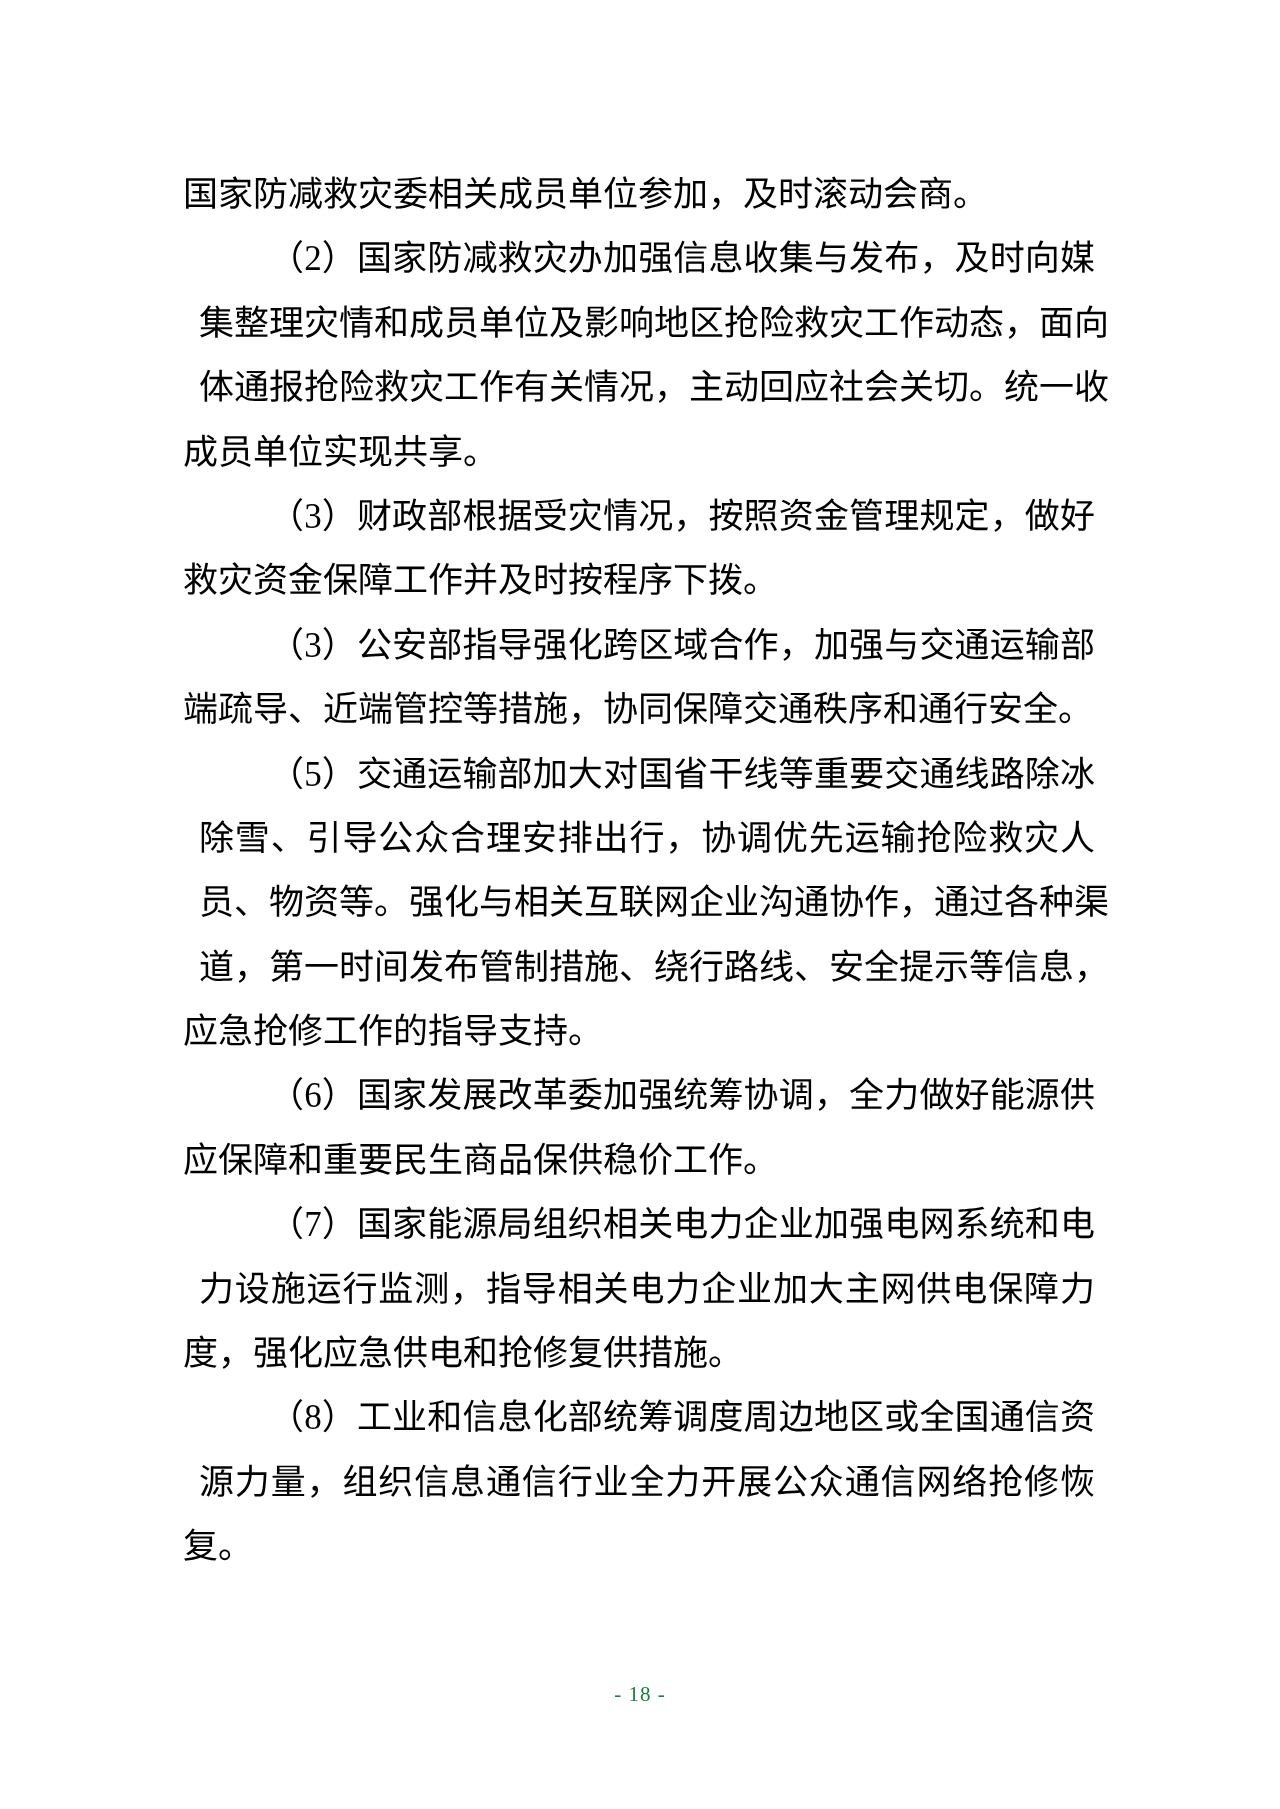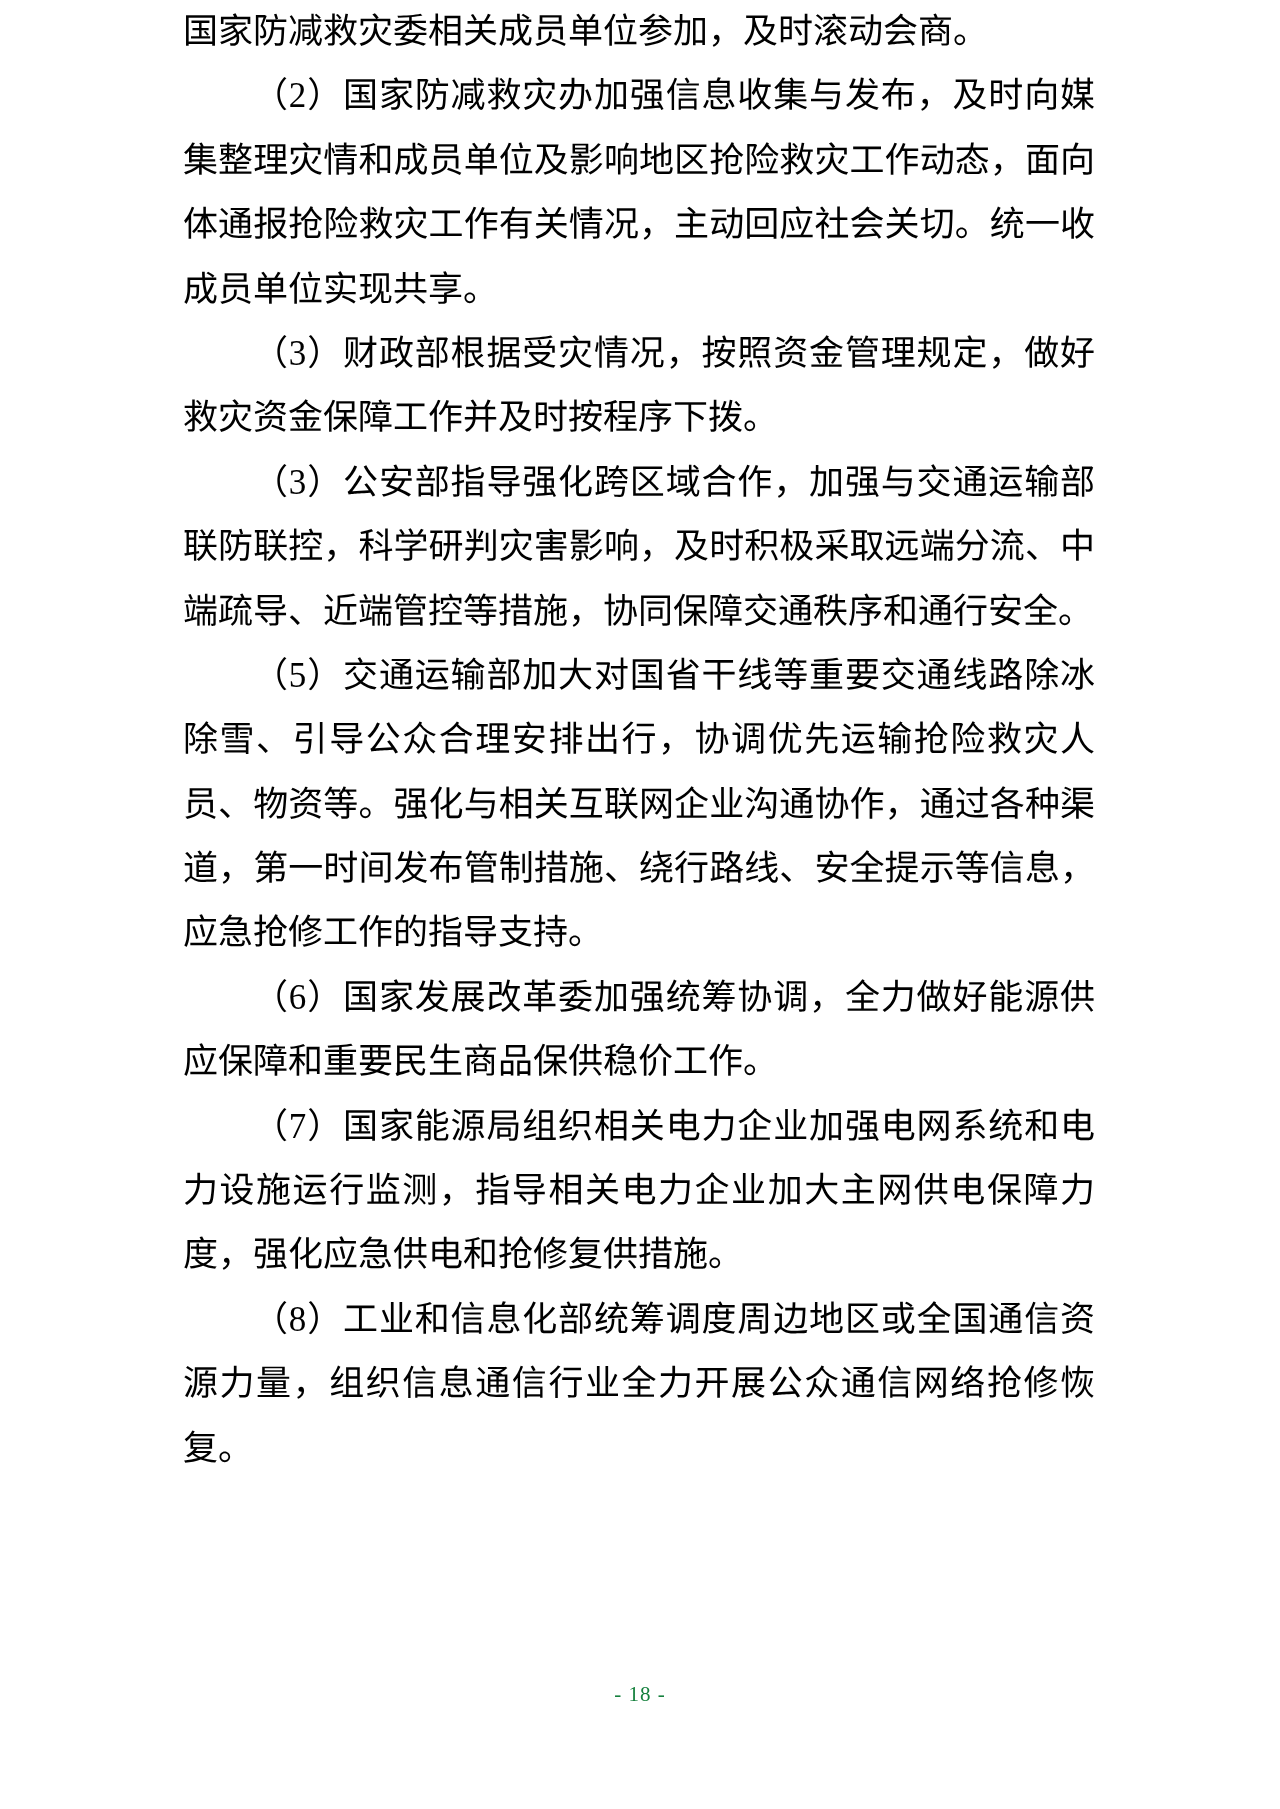--- a/index.html
+++ b/index.html
@@ -13,35 +13,37 @@
     height: 1809px;
     background: #ffffff;
     overflow: hidden;
     font-family: "Liberation Serif", serif;
   }
   .text-block {
     position: absolute;
     left: 183px;
     top: 0;
     width: 912px;
+    padding-top: 163px;
     color: #000000;
   }
   .line {
     font-size: 35px;
     height: 64.4px;
     line-height: 64.4px;
     white-space: nowrap;
     color: #000000;
   }
   .line.indent {
     text-indent: 70px;
   }
   .line.j {
     text-align: justify;
     text-align-last: justify;
+    margin-left: 16px;
   }
   .page-number {
     position: absolute;
     top: 1682px;
     left: 0;
     width: 100%;
     text-align: center;
     font-size: 21px;
     letter-spacing: 1px;
     color: #15803d;
@@ -54,21 +56,20 @@
 <div class="page">
   <main class="text-block" id="doc-body">
       <div class="line">国家防减救灾委相关成员单位参加，及时滚动会商。</div>
       <div class="line indent j">（2）国家防减救灾办加强信息收集与发布，及时向媒</div>
       <div class="line j">集整理灾情和成员单位及影响地区抢险救灾工作动态，面向</div>
       <div class="line j">体通报抢险救灾工作有关情况，主动回应社会关切。统一收</div>
       <div class="line">成员单位实现共享。</div>
       <div class="line indent j">（3）财政部根据受灾情况，按照资金管理规定，做好</div>
       <div class="line">救灾资金保障工作并及时按程序下拨。</div>
       <div class="line indent j">（3）公安部指导强化跨区域合作，加强与交通运输部</div>
-      <div class="line j">联防联控，科学研判灾害影响，及时积极采取远端分流、中</div>
       <div class="line">端疏导、近端管控等措施，协同保障交通秩序和通行安全。</div>
       <div class="line indent j">（5）交通运输部加大对国省干线等重要交通线路除冰</div>
       <div class="line j">除雪、引导公众合理安排出行，协调优先运输抢险救灾人</div>
       <div class="line j">员、物资等。强化与相关互联网企业沟通协作，通过各种渠</div>
       <div class="line j">道，第一时间发布管制措施、绕行路线、安全提示等信息，</div>
       <div class="line">应急抢修工作的指导支持。</div>
       <div class="line indent j">（6）国家发展改革委加强统筹协调，全力做好能源供</div>
       <div class="line">应保障和重要民生商品保供稳价工作。</div>
       <div class="line indent j">（7）国家能源局组织相关电力企业加强电网系统和电</div>
       <div class="line j">力设施运行监测，指导相关电力企业加大主网供电保障力</div>

